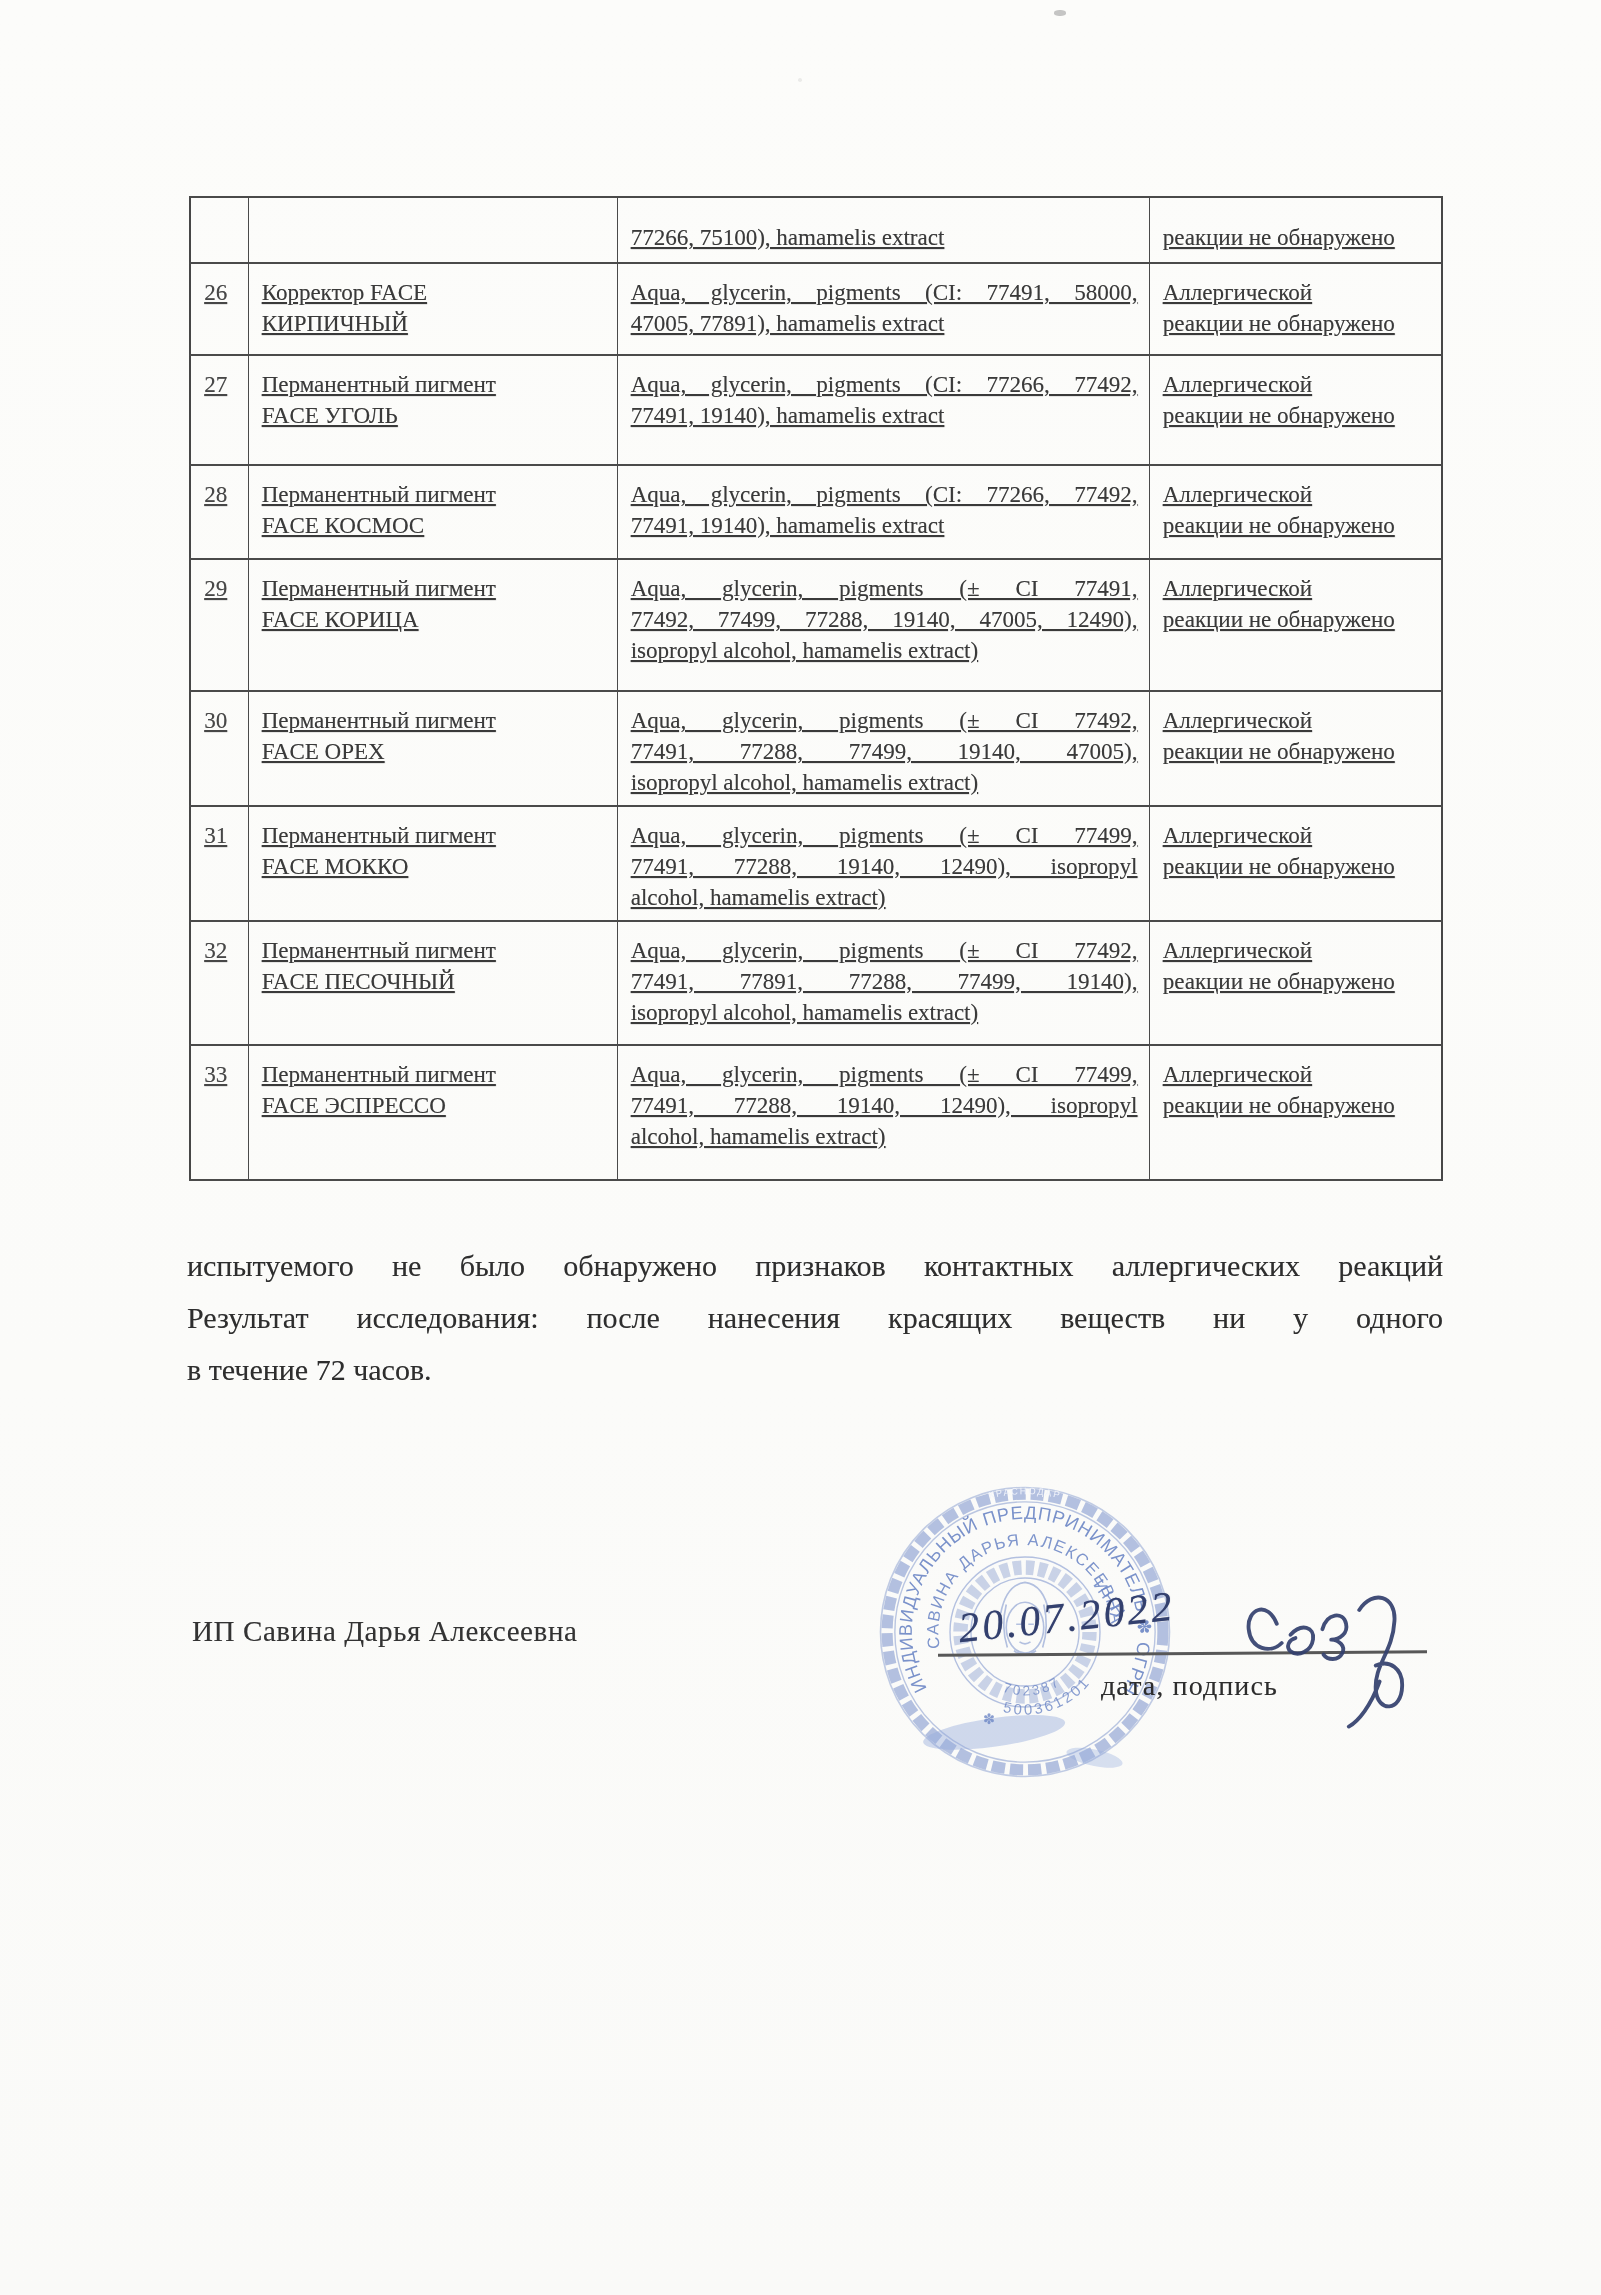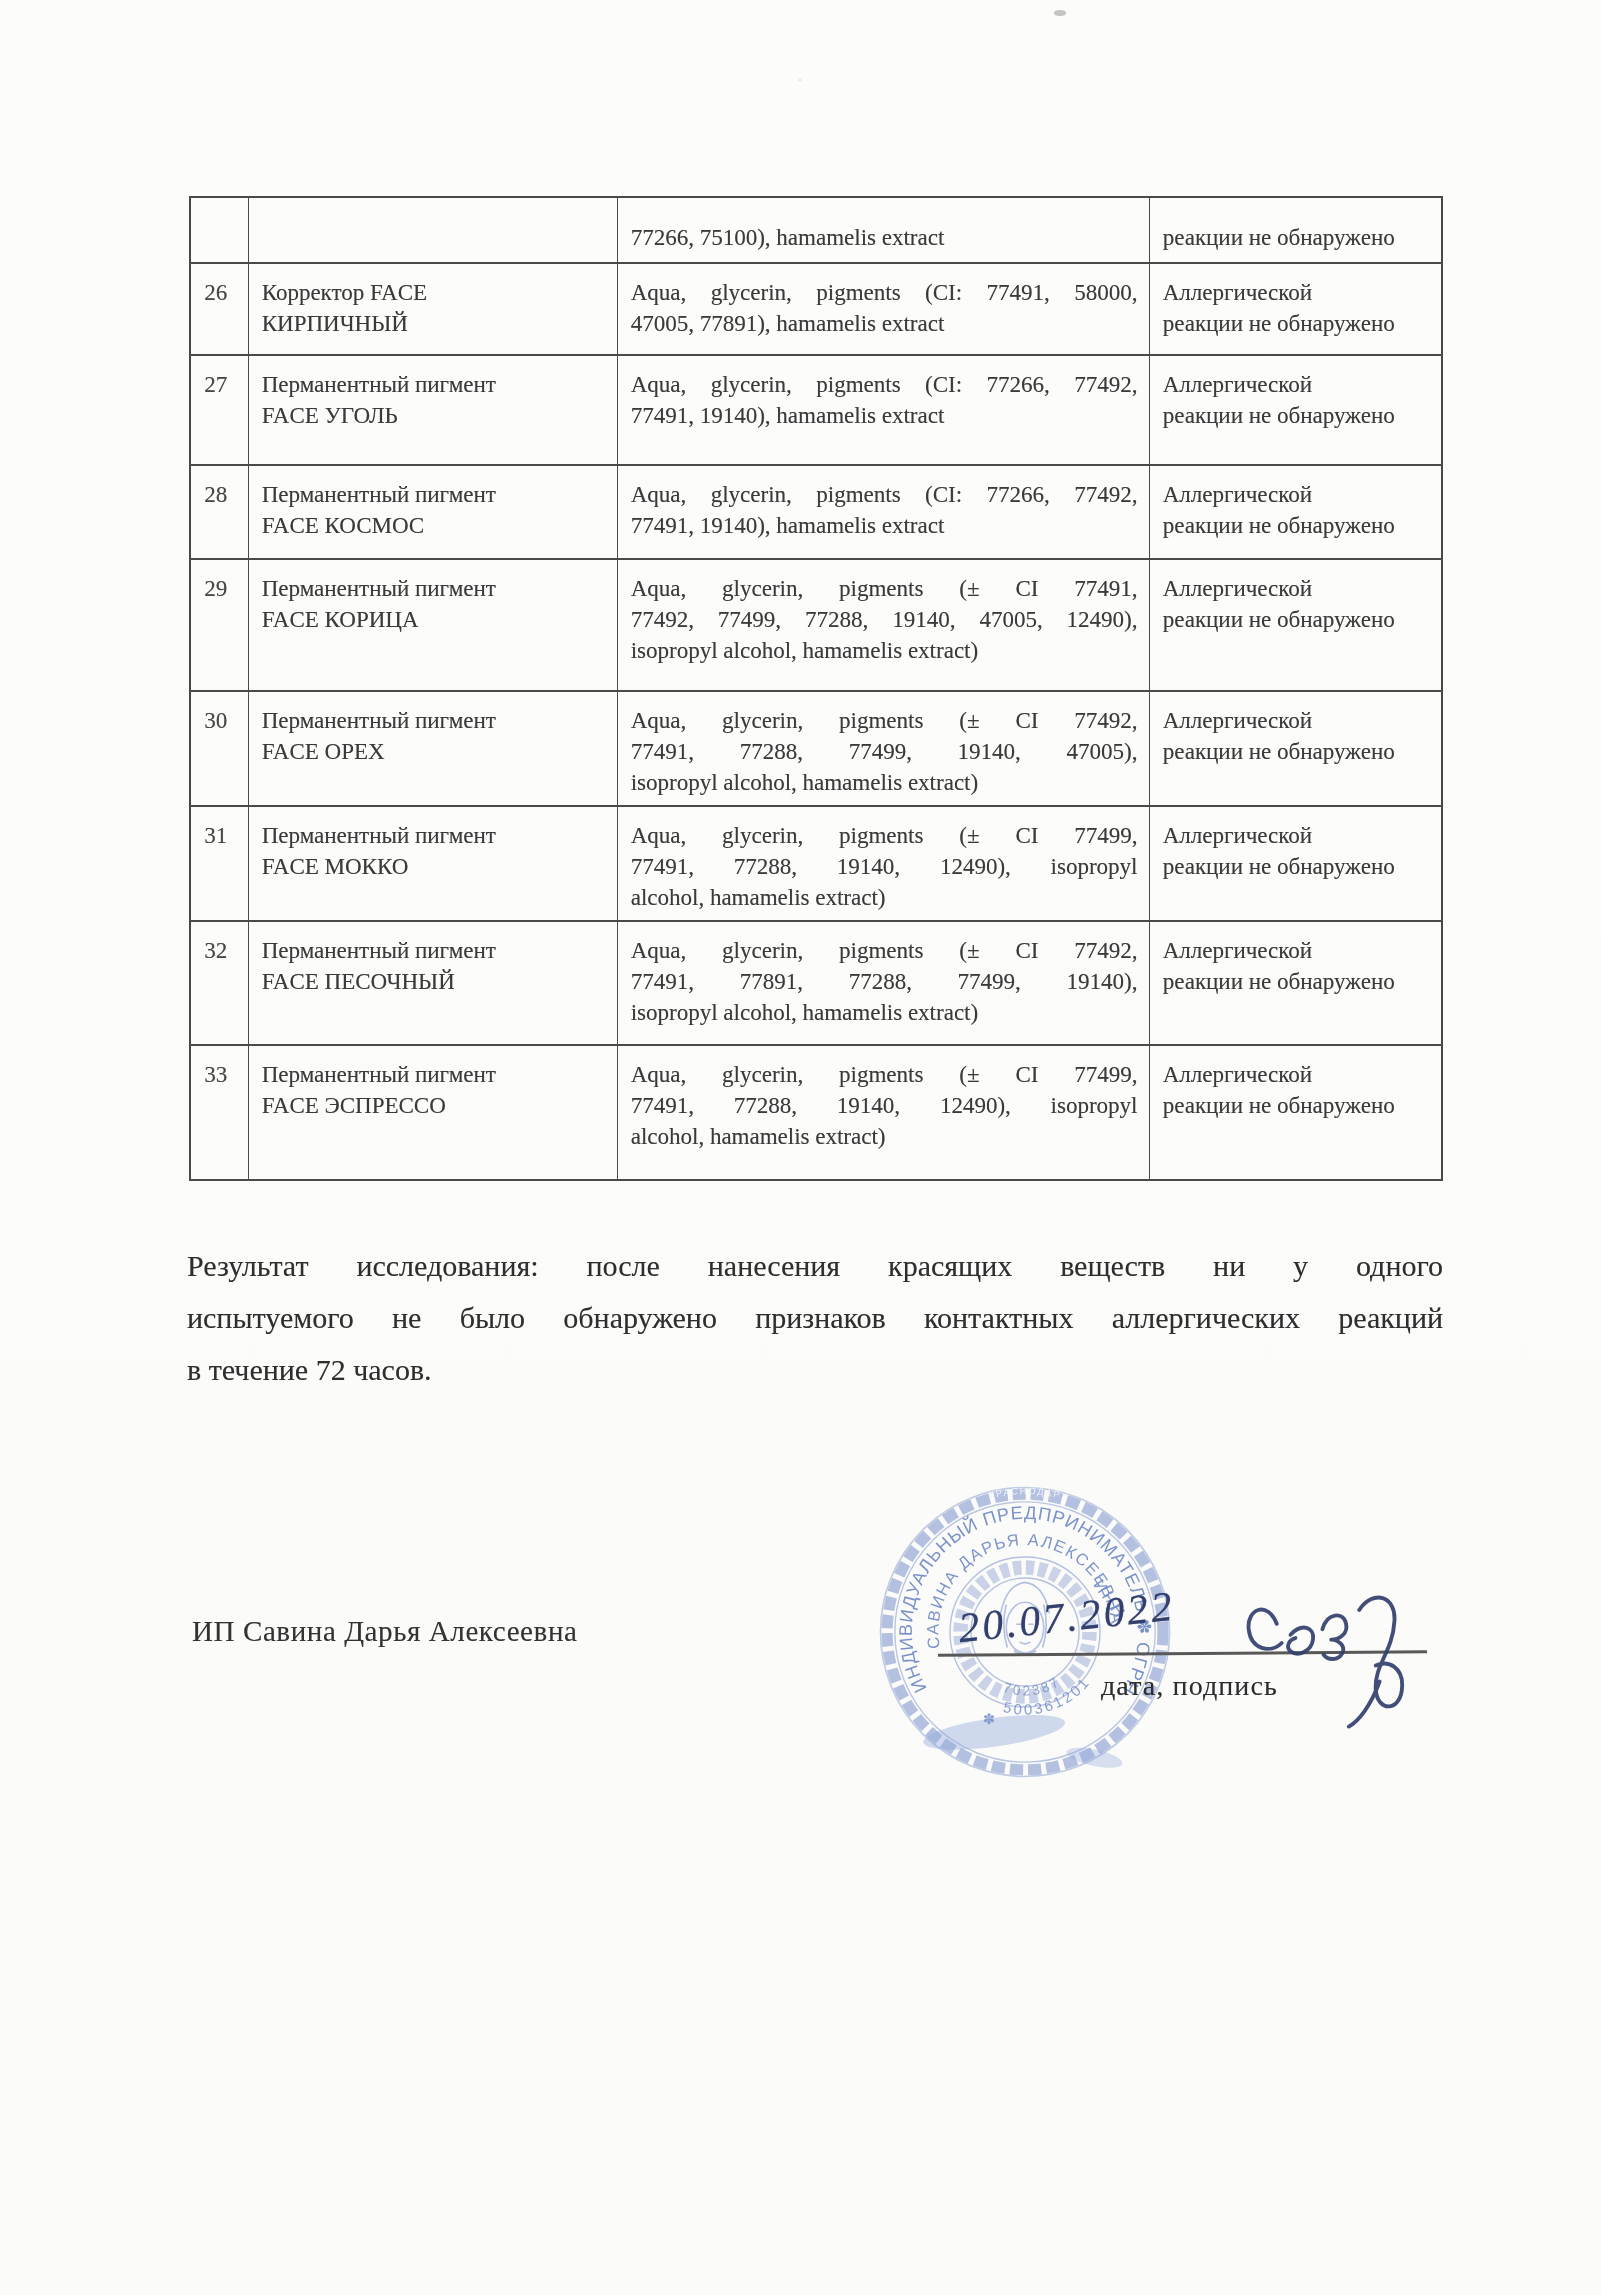--- a/index.html
+++ b/index.html
@@ -26,20 +26,21 @@
   table.results col.c-num{width:58px;}
   table.results col.c-name{width:369px;}
   table.results col.c-ing{width:532px;}
   table.results col.c-res{width:293px;}
   table.results td{
     border:1.7px solid #4a4a4a;
     border-top-width:2.8px;border-bottom-width:2.8px;
     vertical-align:top;
     padding:13.2px 11px 6.6px 13.2px;
     overflow:hidden;
+    text-decoration:underline;
   }
   table.results{border:2.8px solid #474747;}
   td.num{ text-align:center; padding-left:3.3px; padding-right:3.3px; color:#474747;}
   td.name{ padding-left:16.5px; }
   td.res{ padding-left:13.2px; padding-right:7.7px;}
   tr.cont td{ padding-top:24px; }
   .jline{ text-align:justify; text-align-last:justify; }
   .pline{ text-align:left; }
 
   
@@ -240,22 +241,22 @@
           </td>
           <td class="res">
             <div class="pline">Аллергической</div>
             <div class="pline">реакции не обнаружено</div>
           </td>
         </tr>
       </tbody>
   </table>
 
   <div class="summary scan-text" id="summary">
+      <div class="jline">испытуемого не было обнаружено признаков контактных аллергических реакций</div>
       <div class="jline">Результат исследования: после нанесения красящих веществ ни у одного</div>
-      <div class="jline">испытуемого не было обнаружено признаков контактных аллергических реакций</div>
       <div class="pline">в течение 72 часов.</div>
     </div>
 
   <div class="signatory scan-text">ИП Савина Дарья Алексеевна</div>
 
   <svg class="stamp-svg" width="300" height="300" viewBox="0 0 544 544">
     <g stroke="#6d87c6" fill="none" opacity="0.92">
       <circle cx="272" cy="272" r="262" stroke-width="3" opacity="0.45"></circle>
       <circle cx="272" cy="272" r="250" stroke-width="20" stroke-dasharray="24 9" opacity="0.55"></circle>
       <circle cx="272" cy="272" r="236" stroke-width="2.5" opacity="0.5"></circle>

